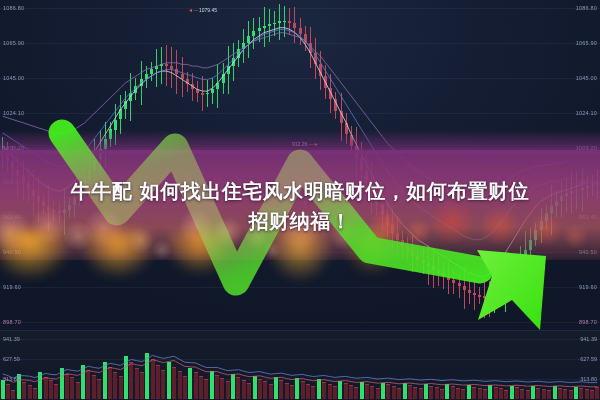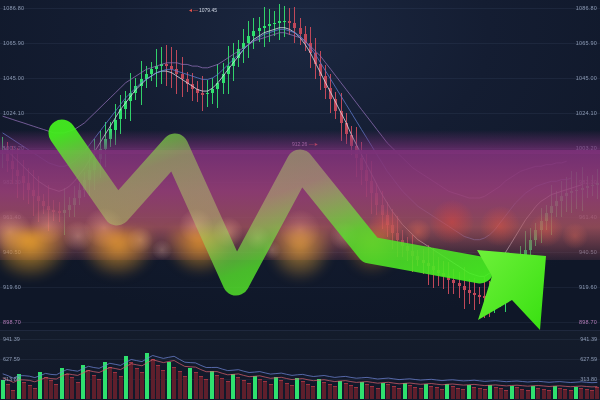--- a/index.html
+++ b/index.html
@@ -792,14 +792,16 @@
       </linearGradient>
       <linearGradient id="headgrad" x1="0" y1="0" x2="1" y2="1">
         <stop offset="0%" stop-color="#6ef03a"></stop>
         <stop offset="100%" stop-color="#37e010"></stop>
       </linearGradient>
     </defs>
     <polyline points="62,133 117,212 175,147 236,282 300,163 370,250 480,270" fill="none" stroke="url(#agrad)" stroke-width="27" stroke-linecap="round" stroke-linejoin="round"></polyline>
     <path d="M 477 250 L 546 256 L 540 330 L 512 300 L 478 320 L 492 276 Z" fill="url(#headgrad)"></path>
   </svg>
 
+  <div class="headline" id="title-line-1">牛牛配 如何找出住宅风水明暗财位，如何布置财位</div>
+  <div class="headline" id="title-line-2">招财纳福！</div>
 
 </div>
 
 </body></html>

